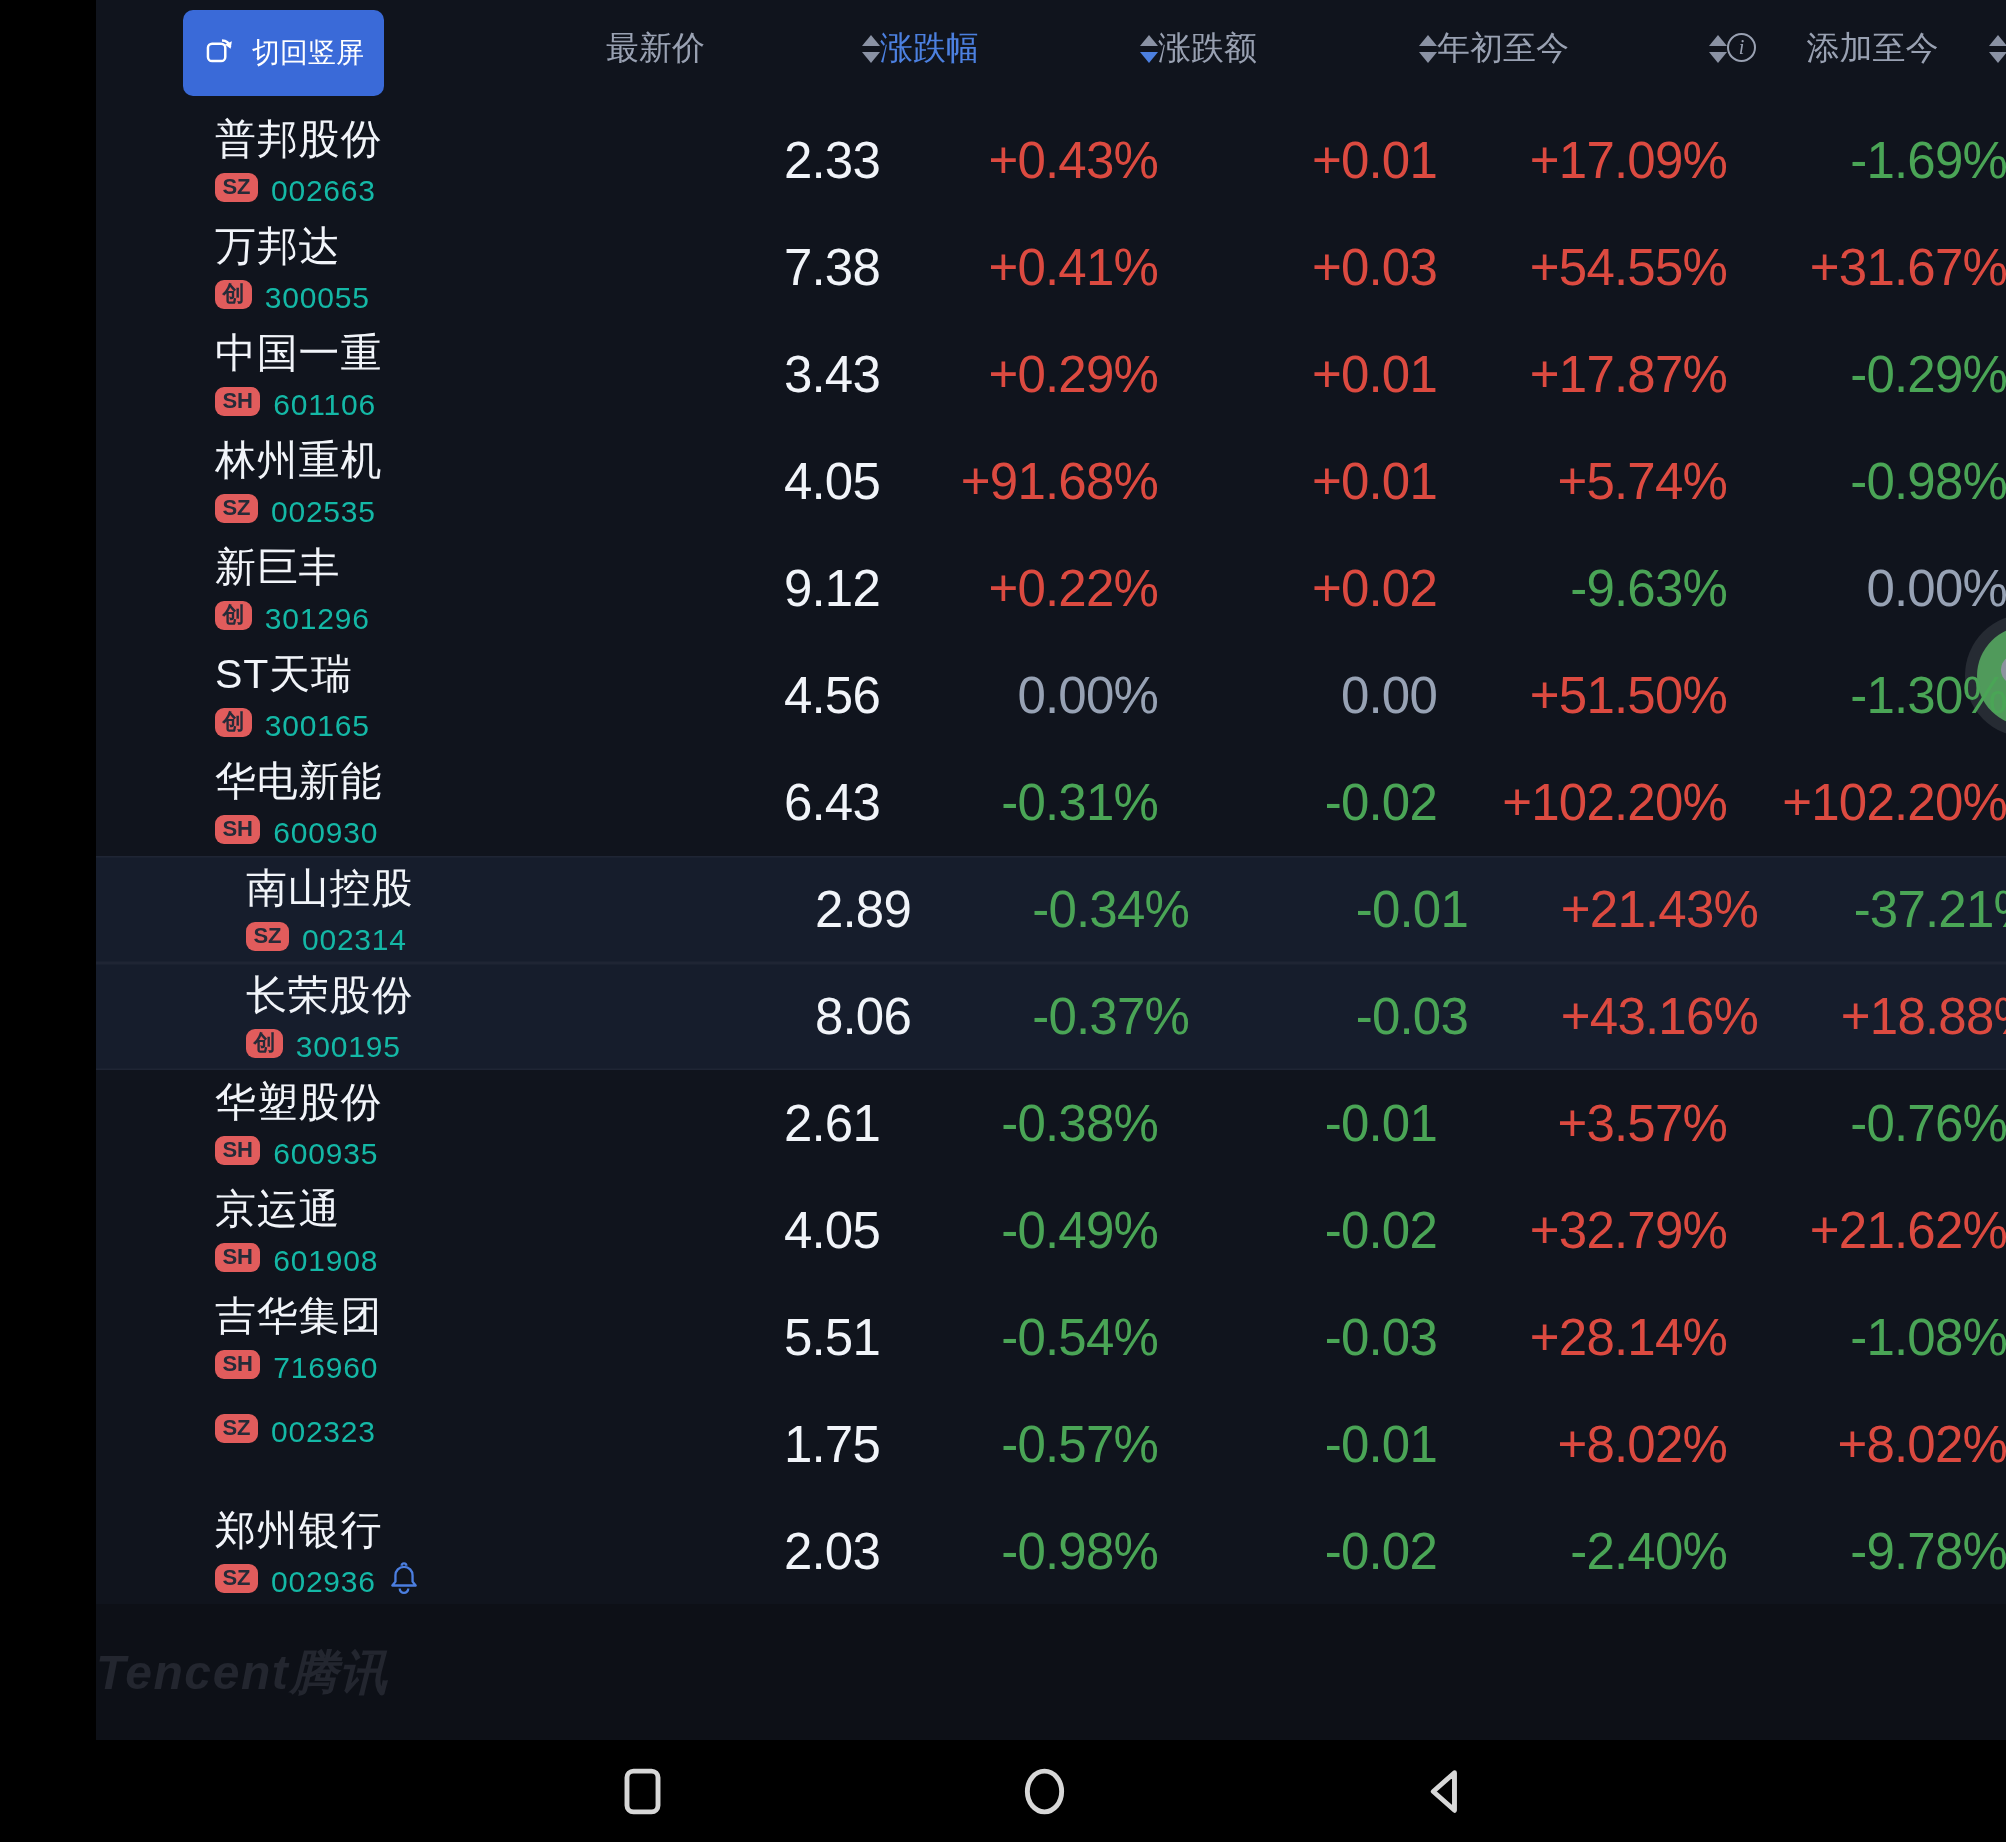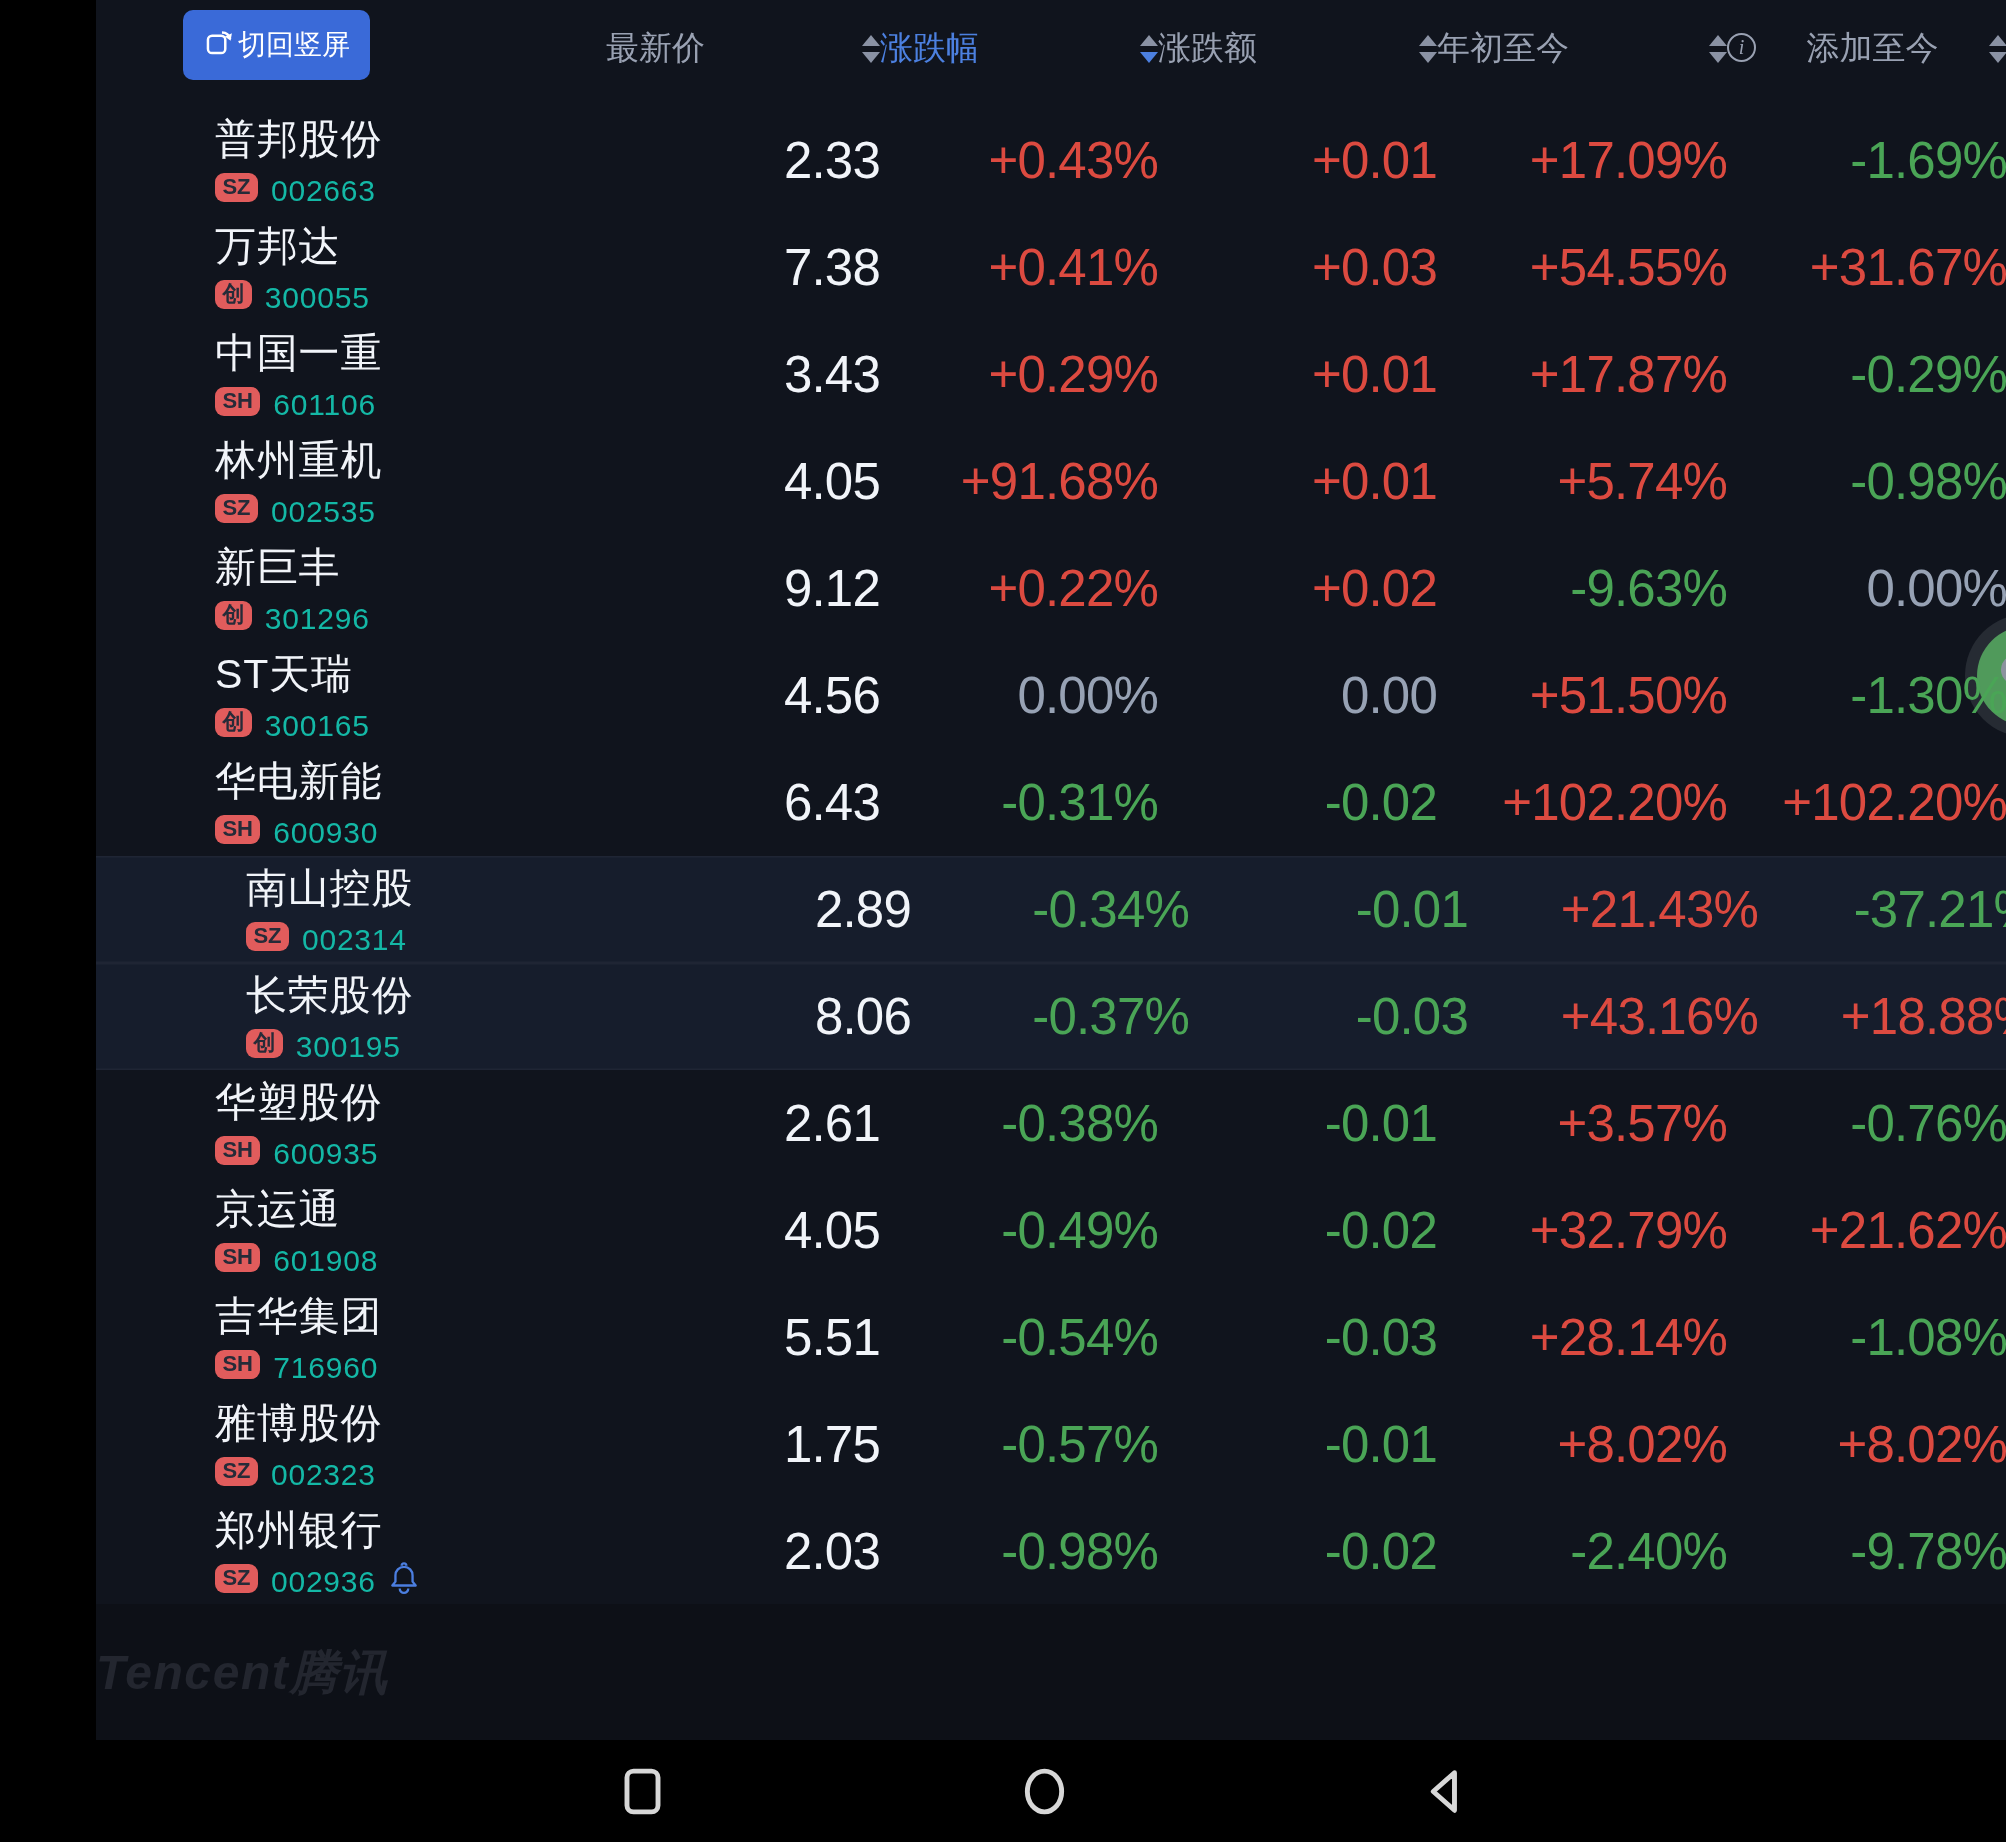--- a/index.html
+++ b/index.html
@@ -21,21 +21,21 @@
   }
   .hcell.first{justify-content:flex-start;padding-top:0;}
   .hcell .lbl{white-space:nowrap;}
   .hcell.active .lbl{color:#4c80e0;}
   .arrows{display:flex;flex-direction:column;gap:5.8px;margin-top:5px;}
   .tri{width:0;height:0;border-left:9px solid transparent;border-right:9px solid transparent;}
   .tri.up{border-bottom:11.5px solid #8a92a4;}
   .tri.down{border-top:11.5px solid #8a92a4;}
   .hcell.active .tri.down{border-top-color:#4c80e0;}
   #rotate-btn{
-    margin:10px 0 0 87px;height:70px;display:inline-flex;align-items:center;gap:2px;
+    margin:10px 0 0 87px;height:86px;display:inline-flex;align-items:center;gap:16px;
     background:#3a6ad8;color:#fff;border:none;border-radius:10px;
     font-size:28px;padding:0 20px;font-family:inherit;cursor:pointer;
   }
   .info-circle{
     width:25px;height:25px;border:2.5px solid #99a1b2;border-radius:50%;
     display:inline-flex;align-items:center;justify-content:center;
     font-family:"Liberation Serif",serif;font-style:italic;font-size:20px;line-height:1;
     margin-top:2.5px;flex:0 0 auto;
   }
   
@@ -319,21 +319,20 @@
           </div>
         </div>
         <div class="cell num price">5.51</div>
         <div class="cell num down">-0.54%</div>
         <div class="cell num down">-0.03</div>
         <div class="cell num up">+28.14%</div>
         <div class="cell num down">-1.08%</div>
       </div>
       <div class="row grid">
         <div class="cell name-cell">
-          <div class="sname">雅博股份</div>
           <div class="codeline">
             <span class="badge">SZ</span>
             <span class="code">002323</span>
           </div>
         </div>
         <div class="cell num price">1.75</div>
         <div class="cell num down">-0.57%</div>
         <div class="cell num down">-0.01</div>
         <div class="cell num up">+8.02%</div>
         <div class="cell num up">+8.02%</div>

